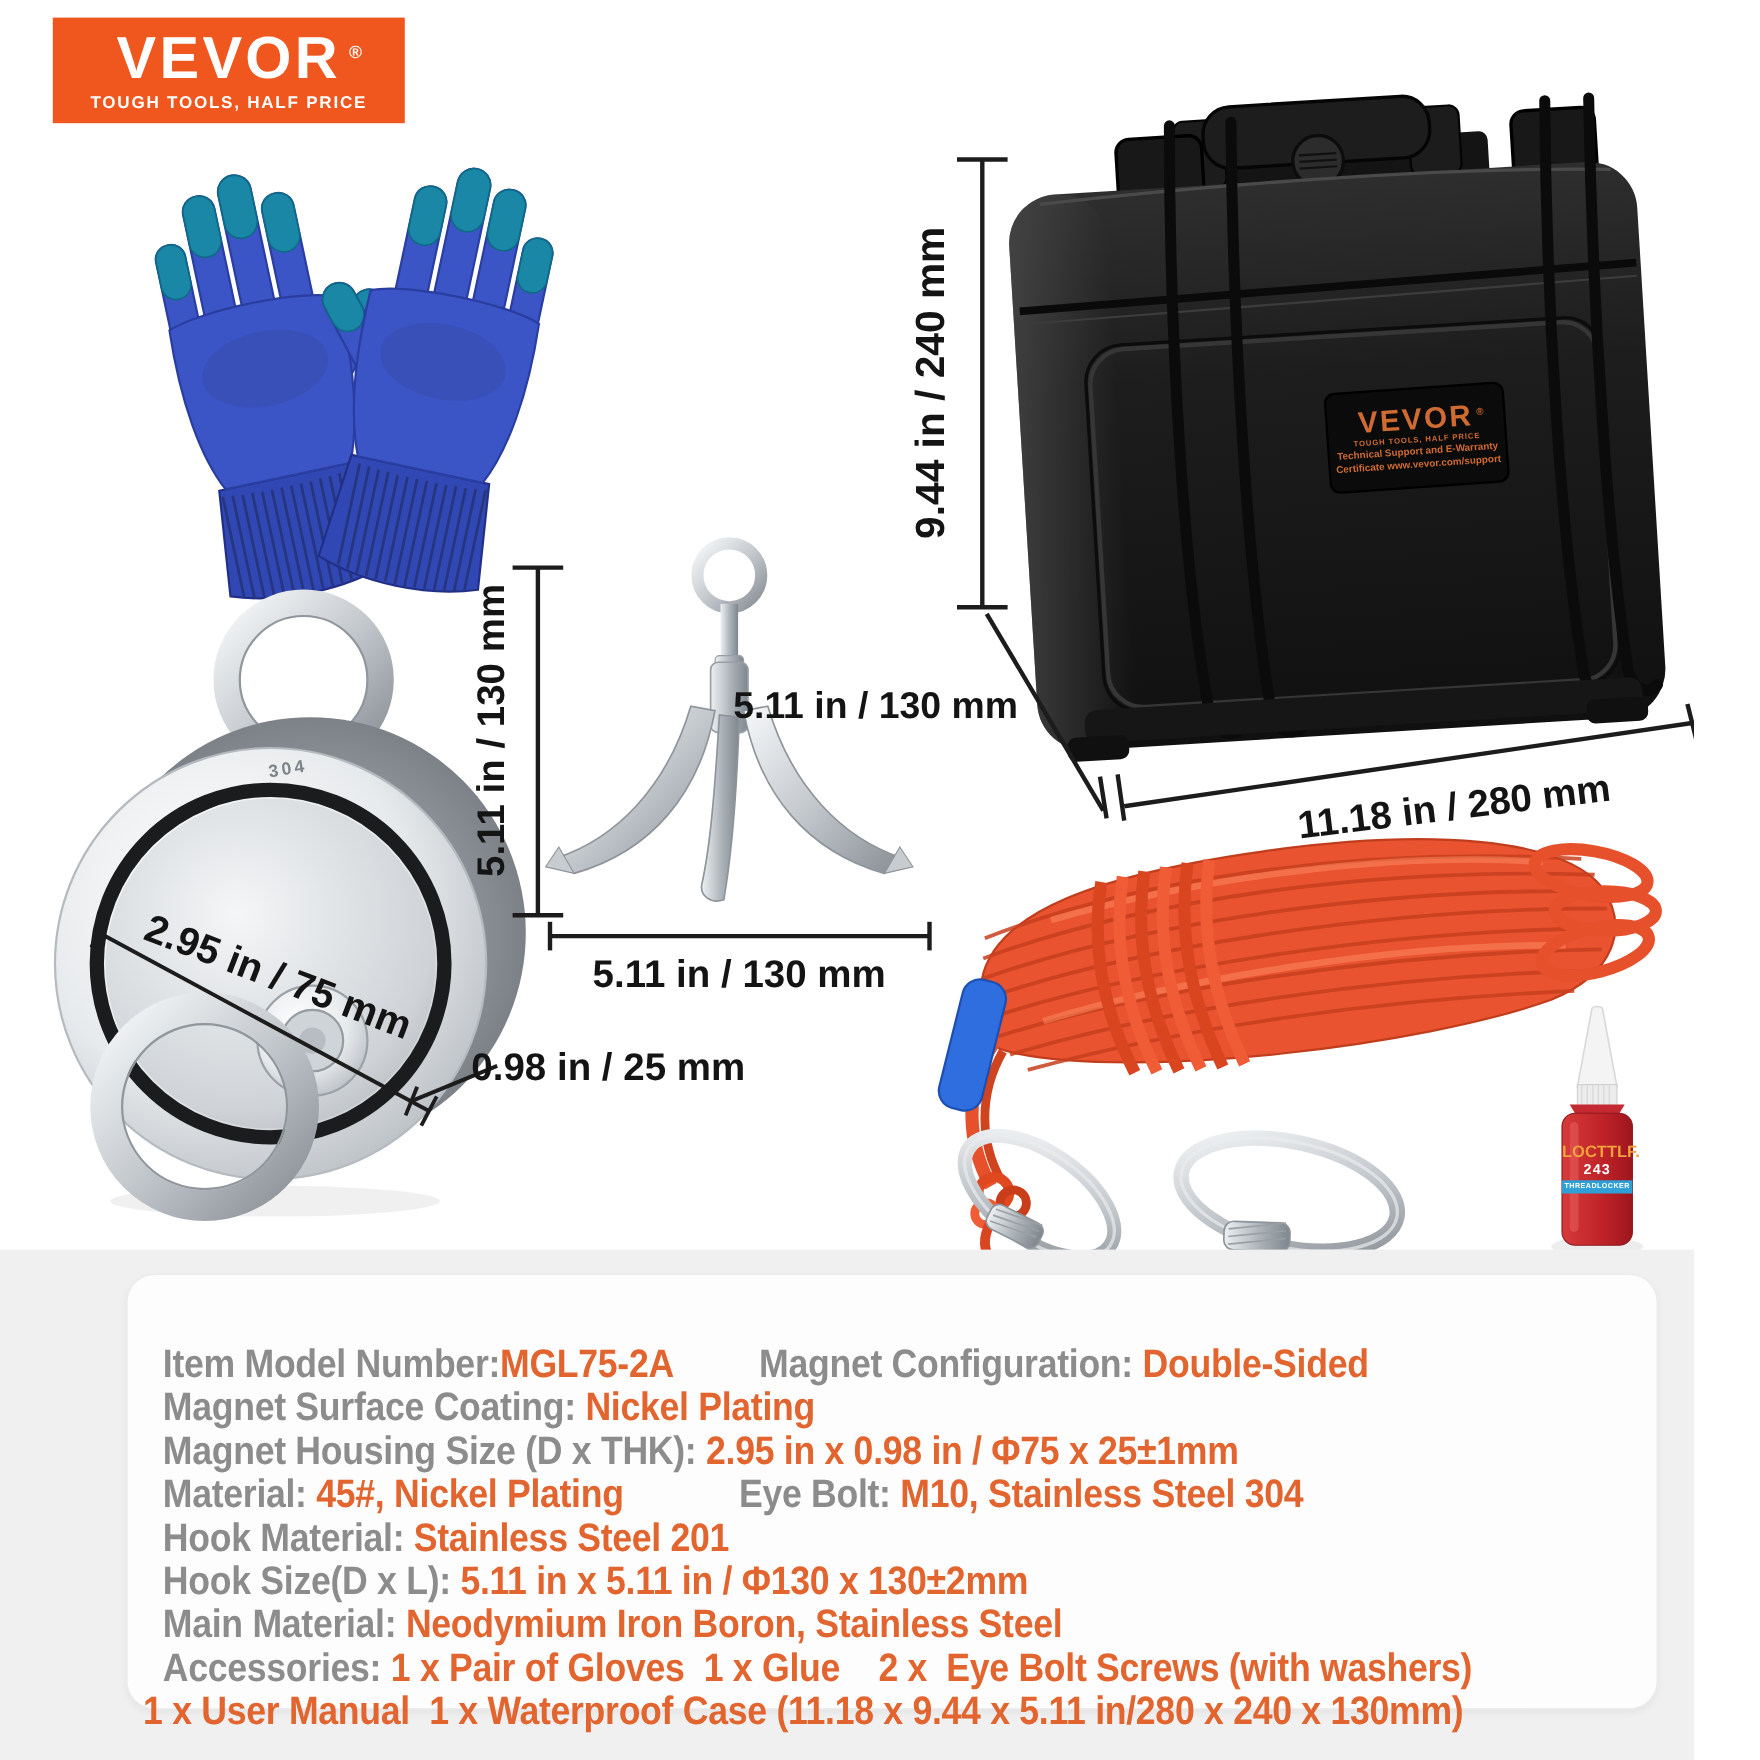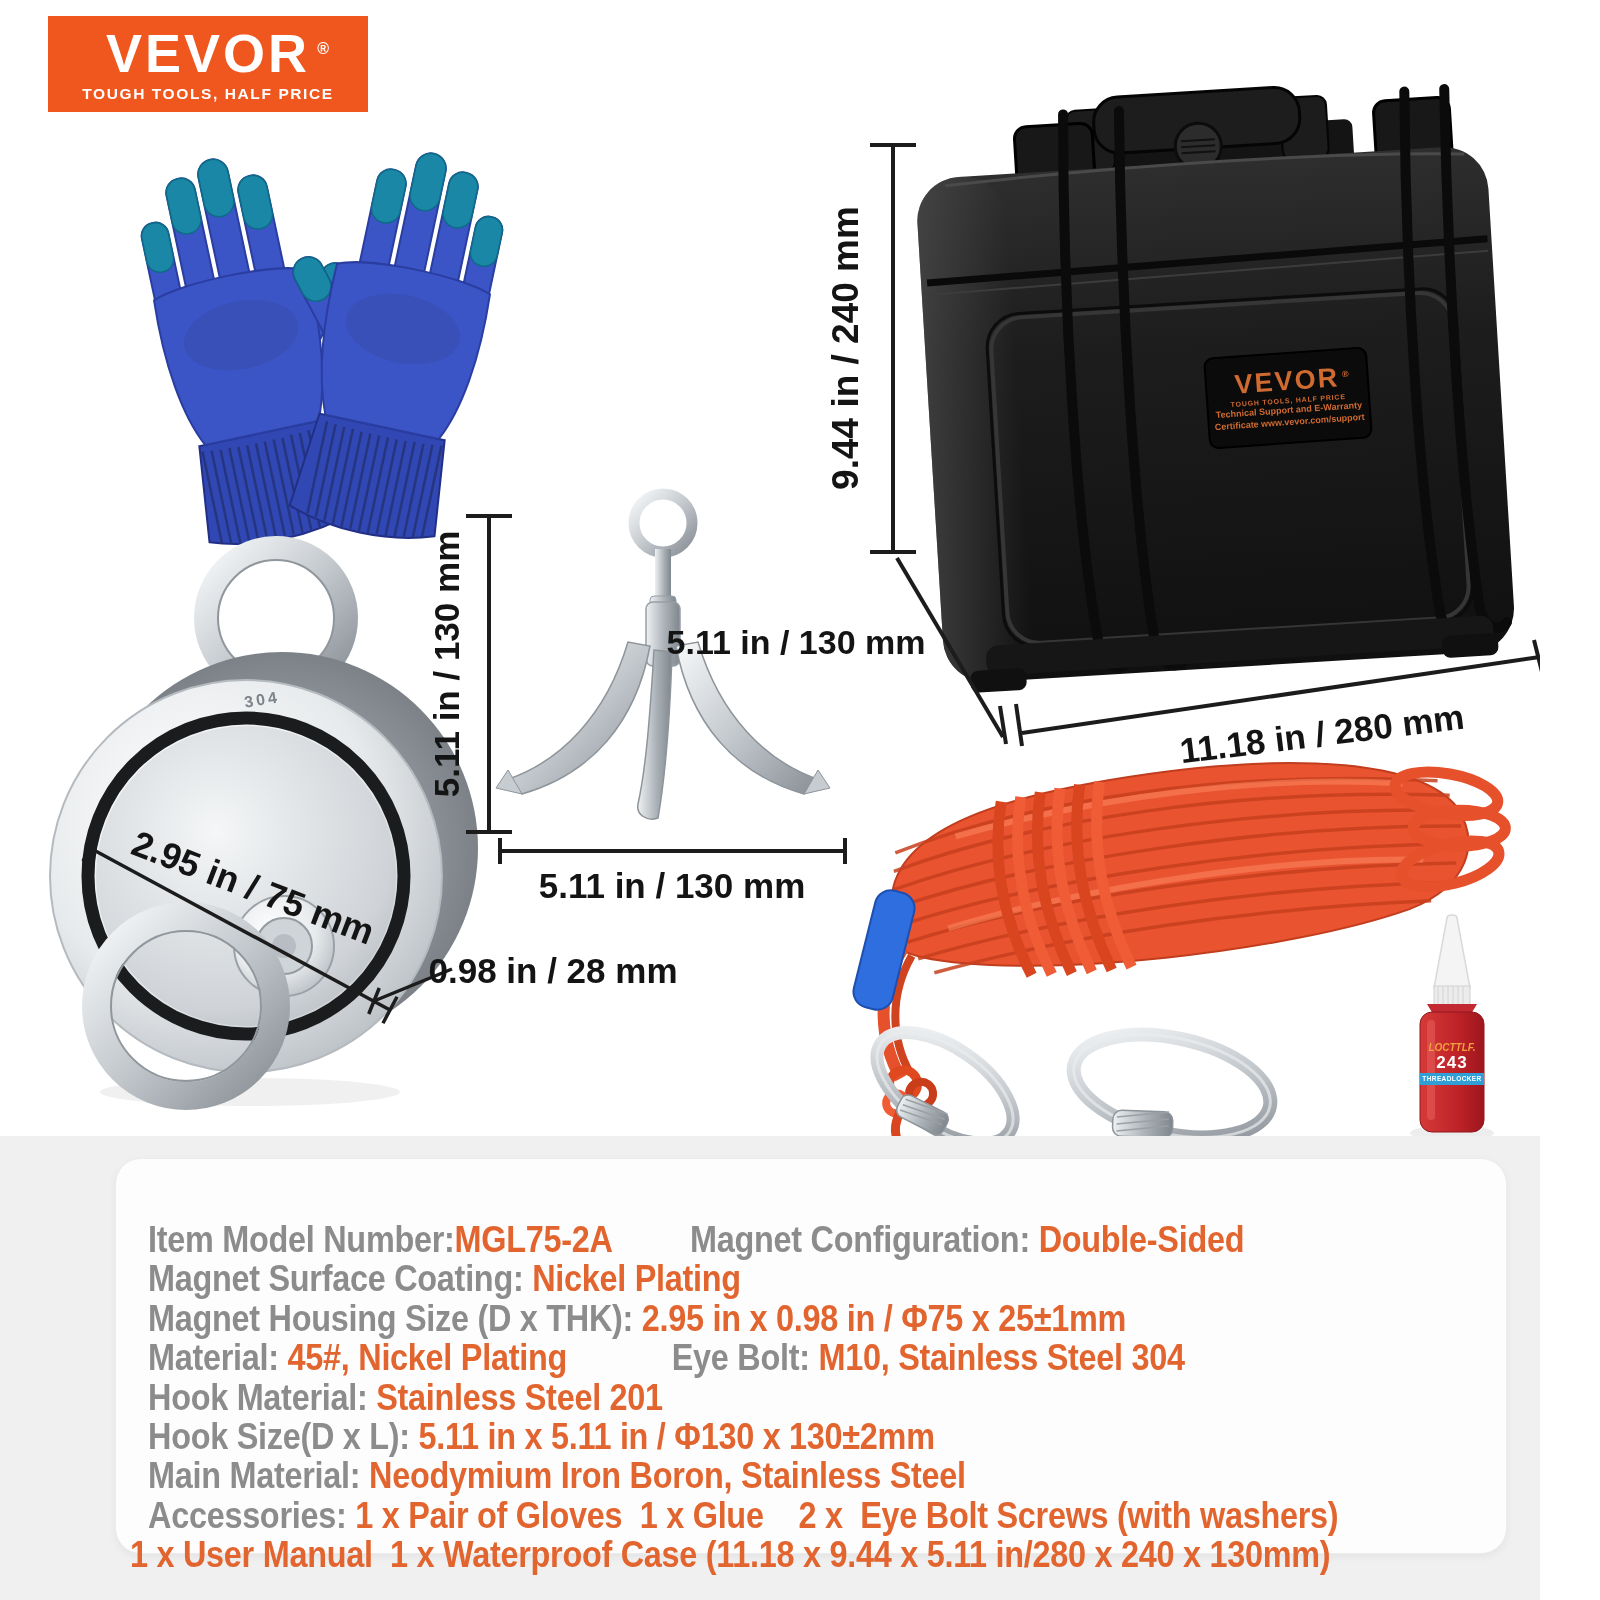--- a/index.html
+++ b/index.html
@@ -21,22 +21,22 @@
   .case-label{position:absolute;left:1206px;top:352px;width:164px;height:92px;background:#0b0b0b;
               border-radius:10px;transform:rotate(-4deg);display:flex;flex-direction:column;
               align-items:center;justify-content:center;box-shadow:0 0 0 2px #000 inset;}
   .cl-brand{color:#cf6a31;font-weight:bold;font-size:27px;line-height:27px;letter-spacing:2px;position:relative;}
   .cl-reg{position:absolute;top:-3px;right:-12px;font-size:9px;color:#cf6a31;}
   .cl-tag{color:#cf6a31;font-weight:bold;font-size:7px;letter-spacing:.8px;margin-top:2px;}
   .cl-small{color:#cf6a31;font-weight:bold;font-size:9px;line-height:11px;margin-top:1px;}
 
   
   .glue-label{position:absolute;left:1420px;top:1042px;width:64px;text-align:center;}
-  .glue-brand{color:#f0a13c;font-weight:bold;font-style:italic;font-size:10px;line-height:12px;}
-  .glue-num{color:#ffffff;font-weight:bold;font-size:17px;line-height:18px;letter-spacing:1px;}
+  .glue-brand{color:#f0a13c;font-weight:bold;font-size:15px;line-height:12px;}
+  .glue-num{color:#ffffff;font-weight:bold;font-size:13px;line-height:18px;letter-spacing:1px;}
   .glue-stripe{margin-top:1px;background:#2f9fd6;color:#fff;font-weight:bold;font-size:6.5px;
                line-height:12px;letter-spacing:.4px;}
 
   
   .bottom-strip{position:absolute;left:0;top:1136px;width:1600px;height:464px;background:#f0f0f0;}
   .spec-panel{position:absolute;left:115px;top:1158px;width:1390px;height:394px;background:#fdfdfd;
               border-radius:26px;border:1px solid #ececec;box-shadow:0 3px 8px rgba(0,0,0,.05);}
   #spec-lines{position:absolute;left:148px;top:1220px;}
   .spec-line{white-space:pre;font-size:36px;font-weight:bold;line-height:39.4px;height:39.4px;
              letter-spacing:-0.3px;transform:scaleX(.9);transform-origin:0 0;}
@@ -316,21 +316,21 @@
     <div class="glue-stripe">THREADLOCKER</div>
   </div>
 
   
   <div class="dim" style="left:846px;top:348px;font-size:37px;transform:translate(-50%,-50%) rotate(-90deg);">9.44 in / 240 mm</div>
   <div class="dim" style="left:796px;top:642px;font-size:34px;">5.11 in / 130 mm</div>
   <div class="dim" style="left:1322px;top:734px;font-size:35px;transform:translate(-50%,-50%) rotate(-7deg);">11.18 in / 280 mm</div>
   <div class="dim" style="left:447px;top:664px;font-size:35px;transform:translate(-50%,-50%) rotate(-90deg);">5.11 in / 130 mm</div>
   <div class="dim" style="left:672px;top:886px;font-size:35px;">5.11 in / 130 mm</div>
   <div class="dim" style="left:253px;top:888px;font-size:36px;transform:translate(-50%,-50%) rotate(21deg);">2.95 in / 75 mm</div>
-  <div class="dim" style="left:553px;top:971px;font-size:35px;">0.98 in / 28 mm</div>
+  <div class="dim" style="left:553px;top:971px;font-size:35px;">0.98 in / 25 mm</div>
   <div class="dim" style="left:262px;top:700px;font-size:16px;color:#7d838a;letter-spacing:3px;transform:translate(-50%,-50%) rotate(-9deg);font-weight:bold;">304</div>
 
   
   <div class="bottom-strip"></div>
   <div class="spec-panel"></div>
   <div id="spec-lines">
       <div class="spec-line"><span class="g">Item Model Number:</span><span class="o">MGL75-2A</span><span class="g">         Magnet Configuration: </span><span class="o">Double-Sided</span></div>
       <div class="spec-line"><span class="g">Magnet Surface Coating: </span><span class="o">Nickel Plating</span></div>
       <div class="spec-line"><span class="g">Magnet Housing Size (D x THK): </span><span class="o">2.95 in x 0.98 in / Φ75 x 25±1mm</span></div>
       <div class="spec-line"><span class="g">Material: </span><span class="o">45#, Nickel Plating</span><span class="g">            Eye Bolt: </span><span class="o">M10, Stainless Steel 304</span></div>

